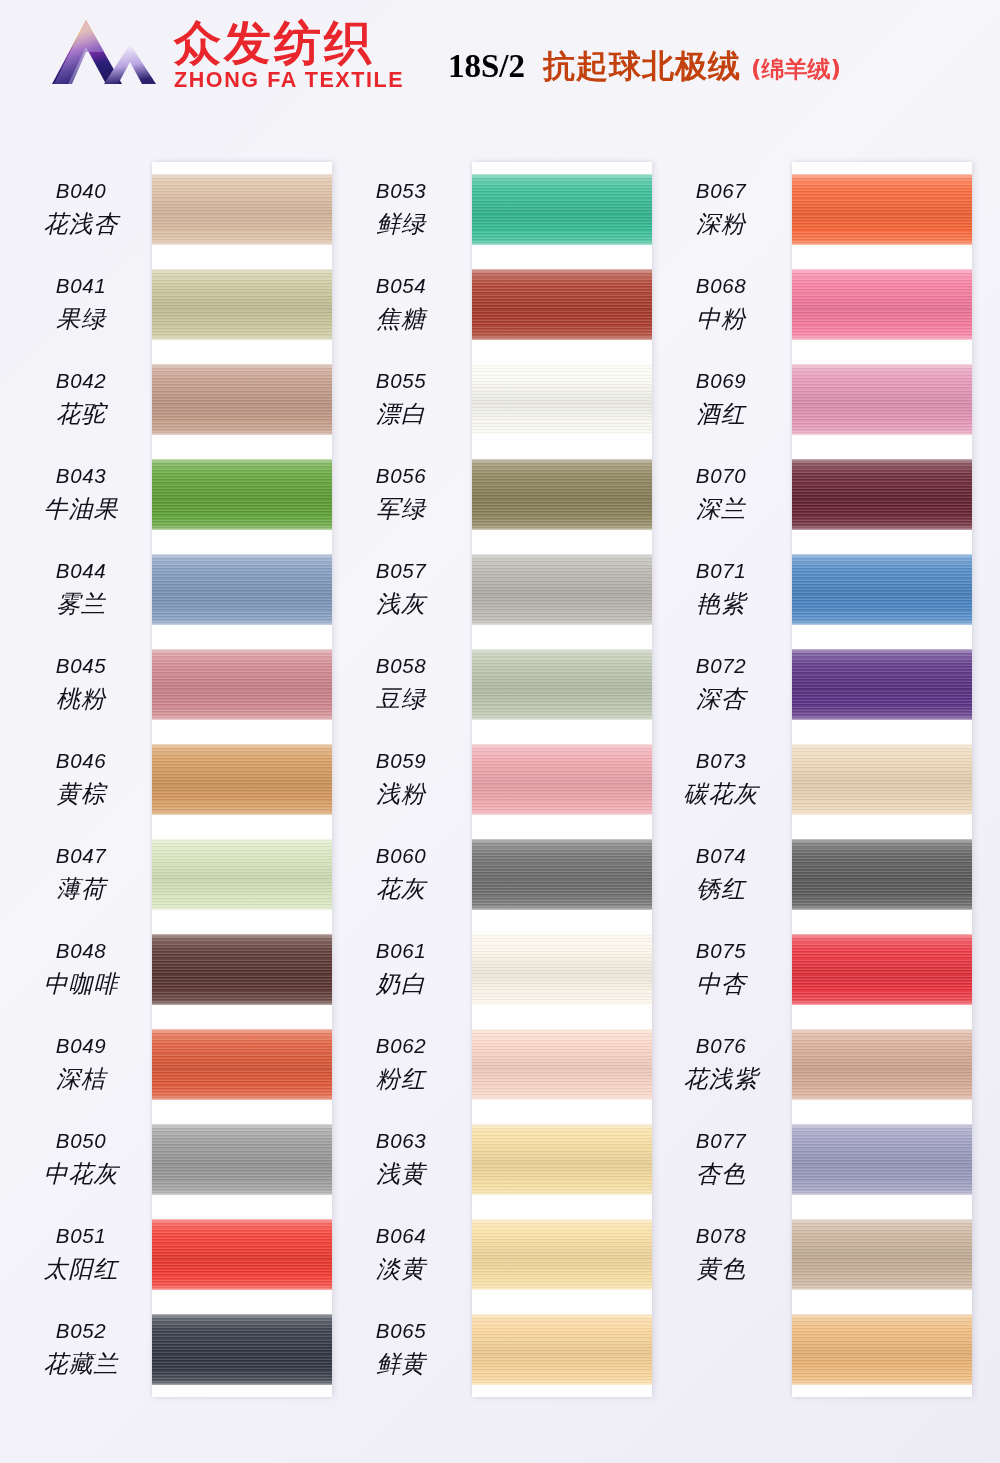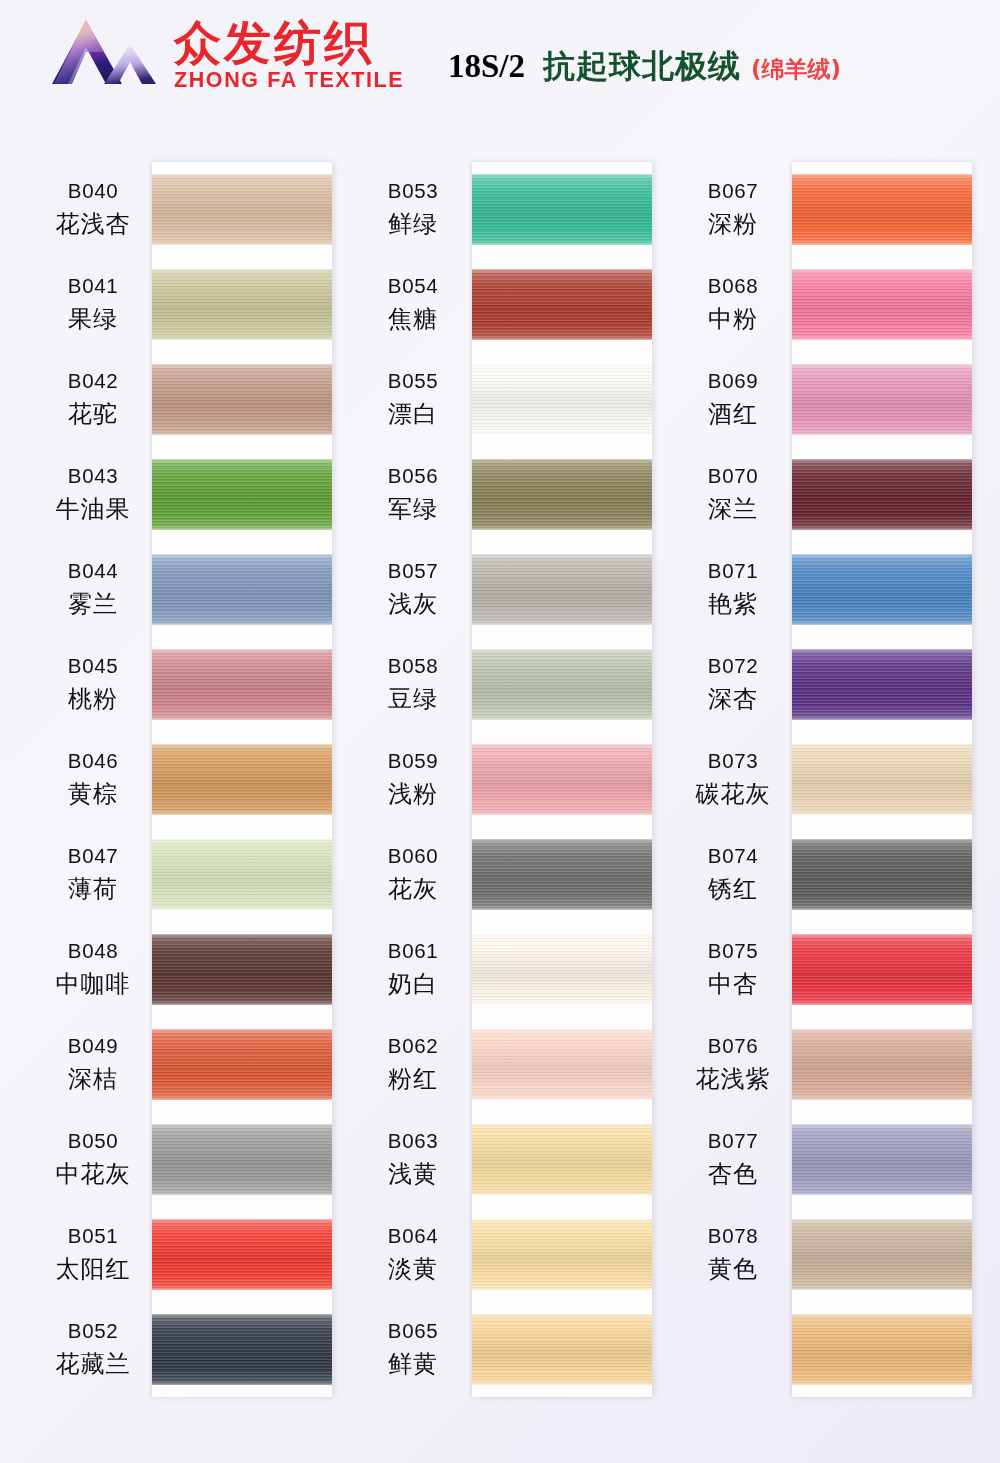--- a/index.html
+++ b/index.html
@@ -71,21 +71,21 @@
     font-family: "Liberation Serif", "DejaVu Serif", serif;
     font-size: 33px;
     font-weight: bold;
     color: #000000;
     letter-spacing: 0px;
   }
   #title-main {
     font-family: "DejaVu Sans", sans-serif;
     font-size: 32px;
     font-weight: bold;
-    color: #14532d;
+    color: #c2410c;
     margin-left: 18px;
     letter-spacing: 1px;
   }
   #title-sub {
     font-family: "DejaVu Sans", sans-serif;
     font-size: 23px;
     font-weight: bold;
     color: #ef4444;
     margin-left: 10px;
     margin-top: 8px;
@@ -104,23 +104,24 @@
     top: 0;
     width: 320px;
     height: 1345px;
   }
   #col-1 { left: 10px; }
   #col-2 { left: 330px; text-align: center; }
   #col-3 { left: 650px; }
 
   .label-stack {
     position: absolute;
-    left: 12px;
+    left: 0;
     top: 44px;
     width: 142px;
+    font-style: italic;
   }
   .swatch-stack {
     position: absolute;
     left: 142px;
     top: 44px;
     width: 180px;
     background: #fdfdfd;
     box-shadow: 2px 0 6px rgba(60,55,90,0.13), -1px 0 3px rgba(60,55,90,0.07);
   }
 

